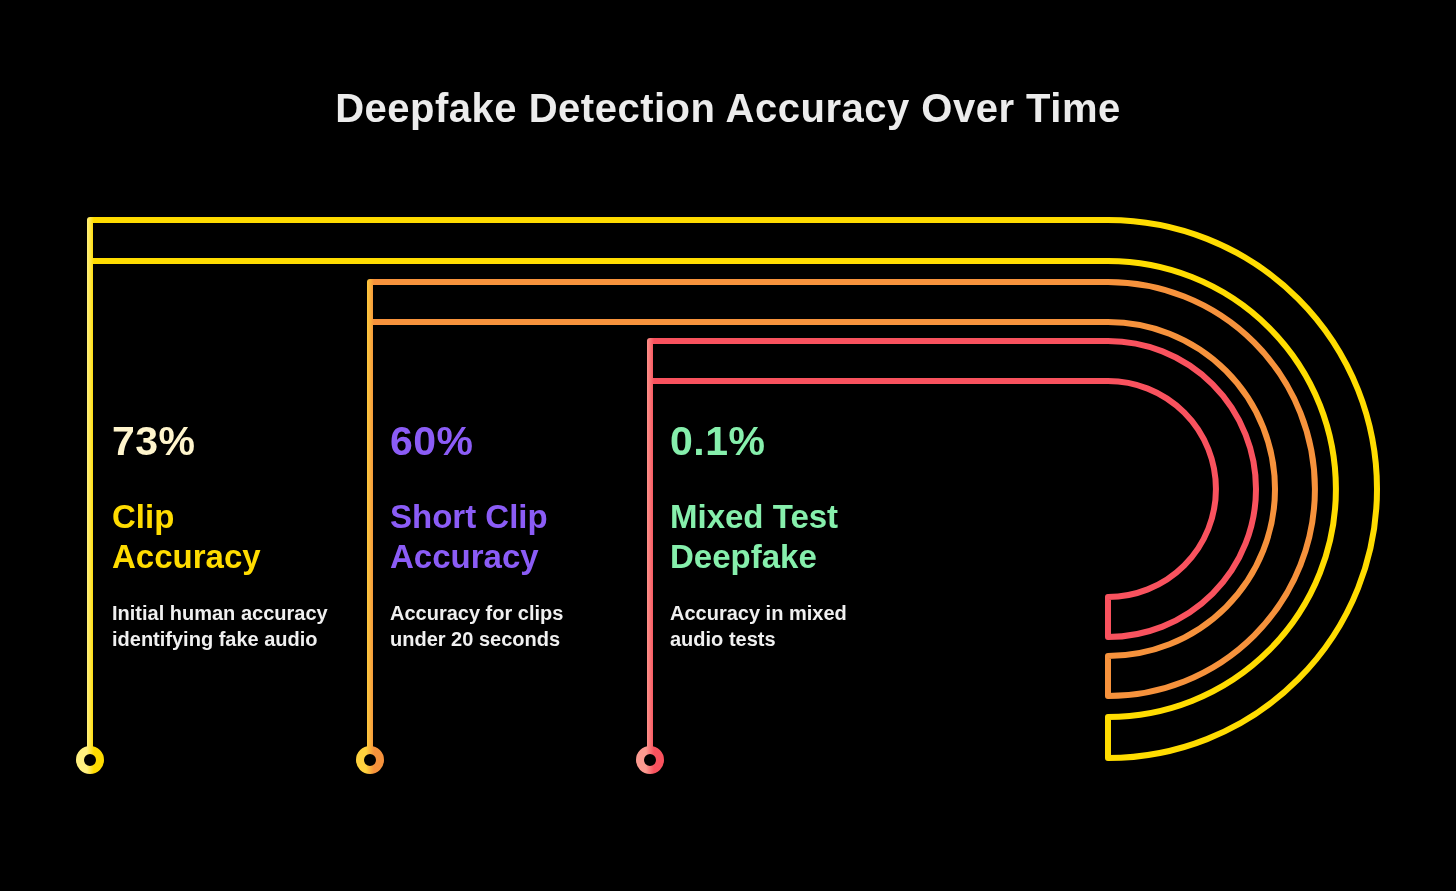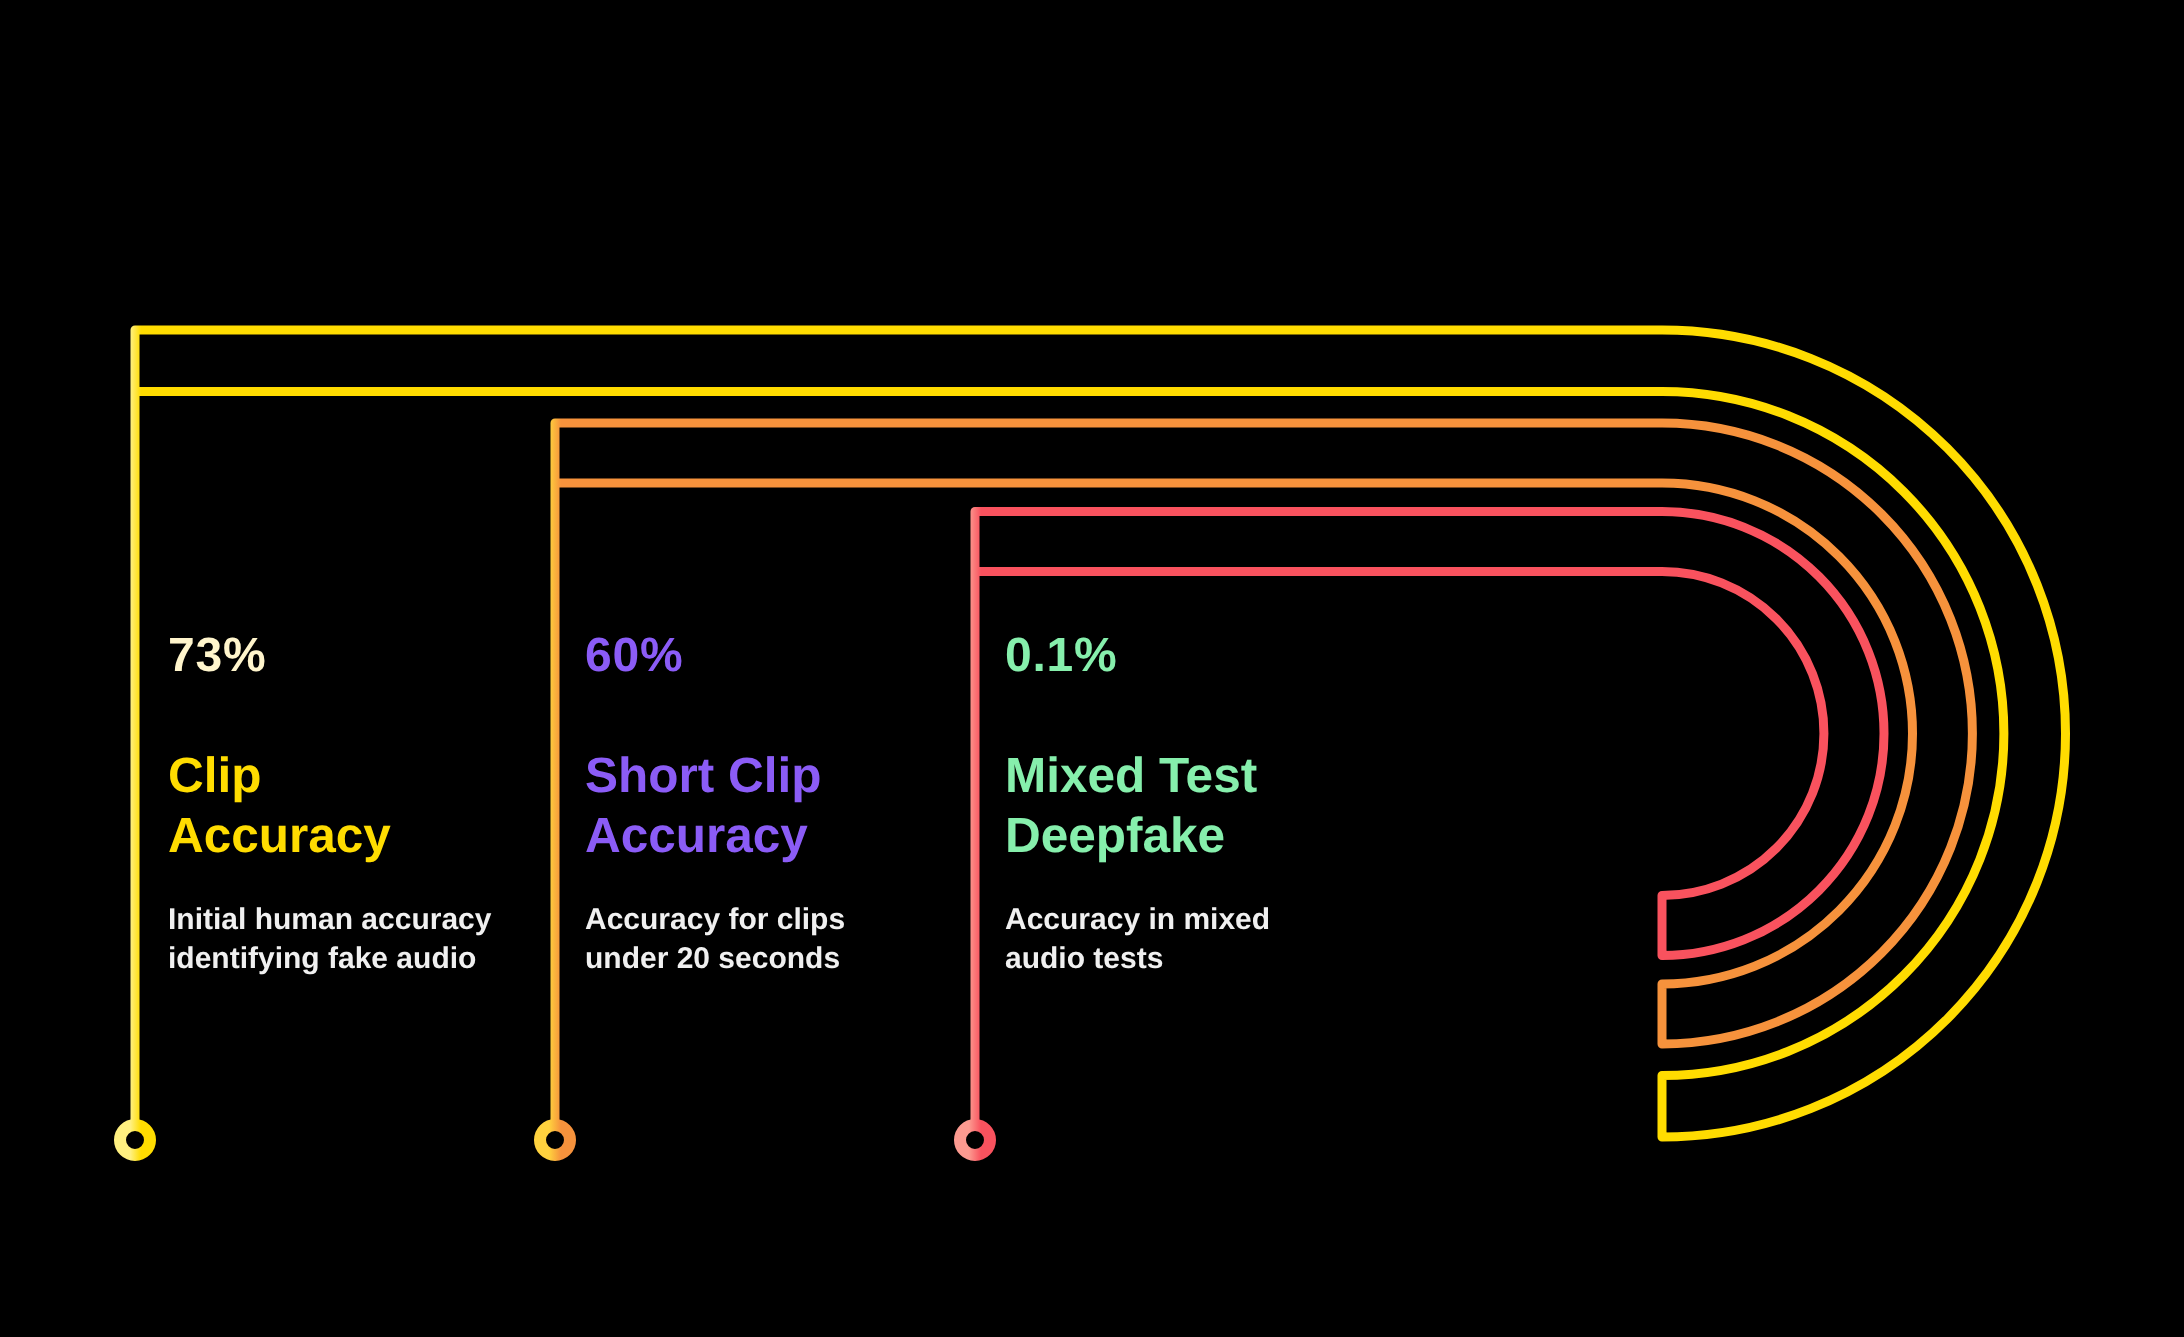--- a/index.html
+++ b/index.html
@@ -29,21 +29,21 @@
     left: 0;
   }
   .section {
     position: absolute;
     width: 250px;
   }
   .metric-value {
     position: absolute;
     top: 0;
     left: 0;
-    font-size: 32px;
+    font-size: 41px;
     font-weight: bold;
     letter-spacing: 0.5px;
   }
   .metric-label {
     position: absolute;
     top: 79px;
     left: 0;
     width: 175px;
     font-size: 33px;
     font-weight: bold;
@@ -67,20 +67,21 @@
   .section-short .metric-value,
   .section-short .metric-label { color: #8b5cf6; }
   .section-mixed .metric-value,
   .section-mixed .metric-label { color: #86efac; }
 </style>
 </head>
 <body>
 
 <div class="canvas">
 
+  <div class="chart-title">Deepfake Detection Accuracy Over Time</div>
 
   <svg class="loop-svg" width="1456" height="891" viewBox="0 0 1456 891">
     <defs>
       <linearGradient id="gy" gradientUnits="userSpaceOnUse" x1="87" y1="0" x2="94" y2="0">
         <stop offset="0" stop-color="#FFF080"></stop>
         <stop offset="1" stop-color="#FFDC00"></stop>
       </linearGradient>
       <linearGradient id="go" gradientUnits="userSpaceOnUse" x1="366" y1="0" x2="374" y2="0">
         <stop offset="0" stop-color="#FFD23E"></stop>
         <stop offset="1" stop-color="#F6923C"></stop>

